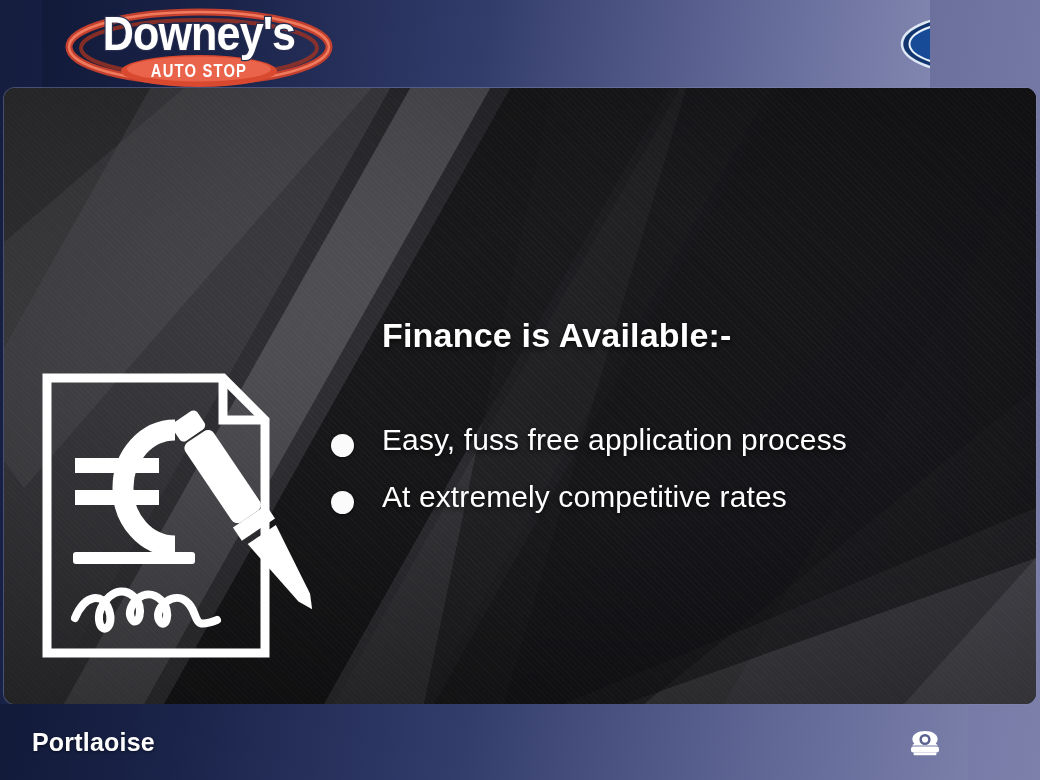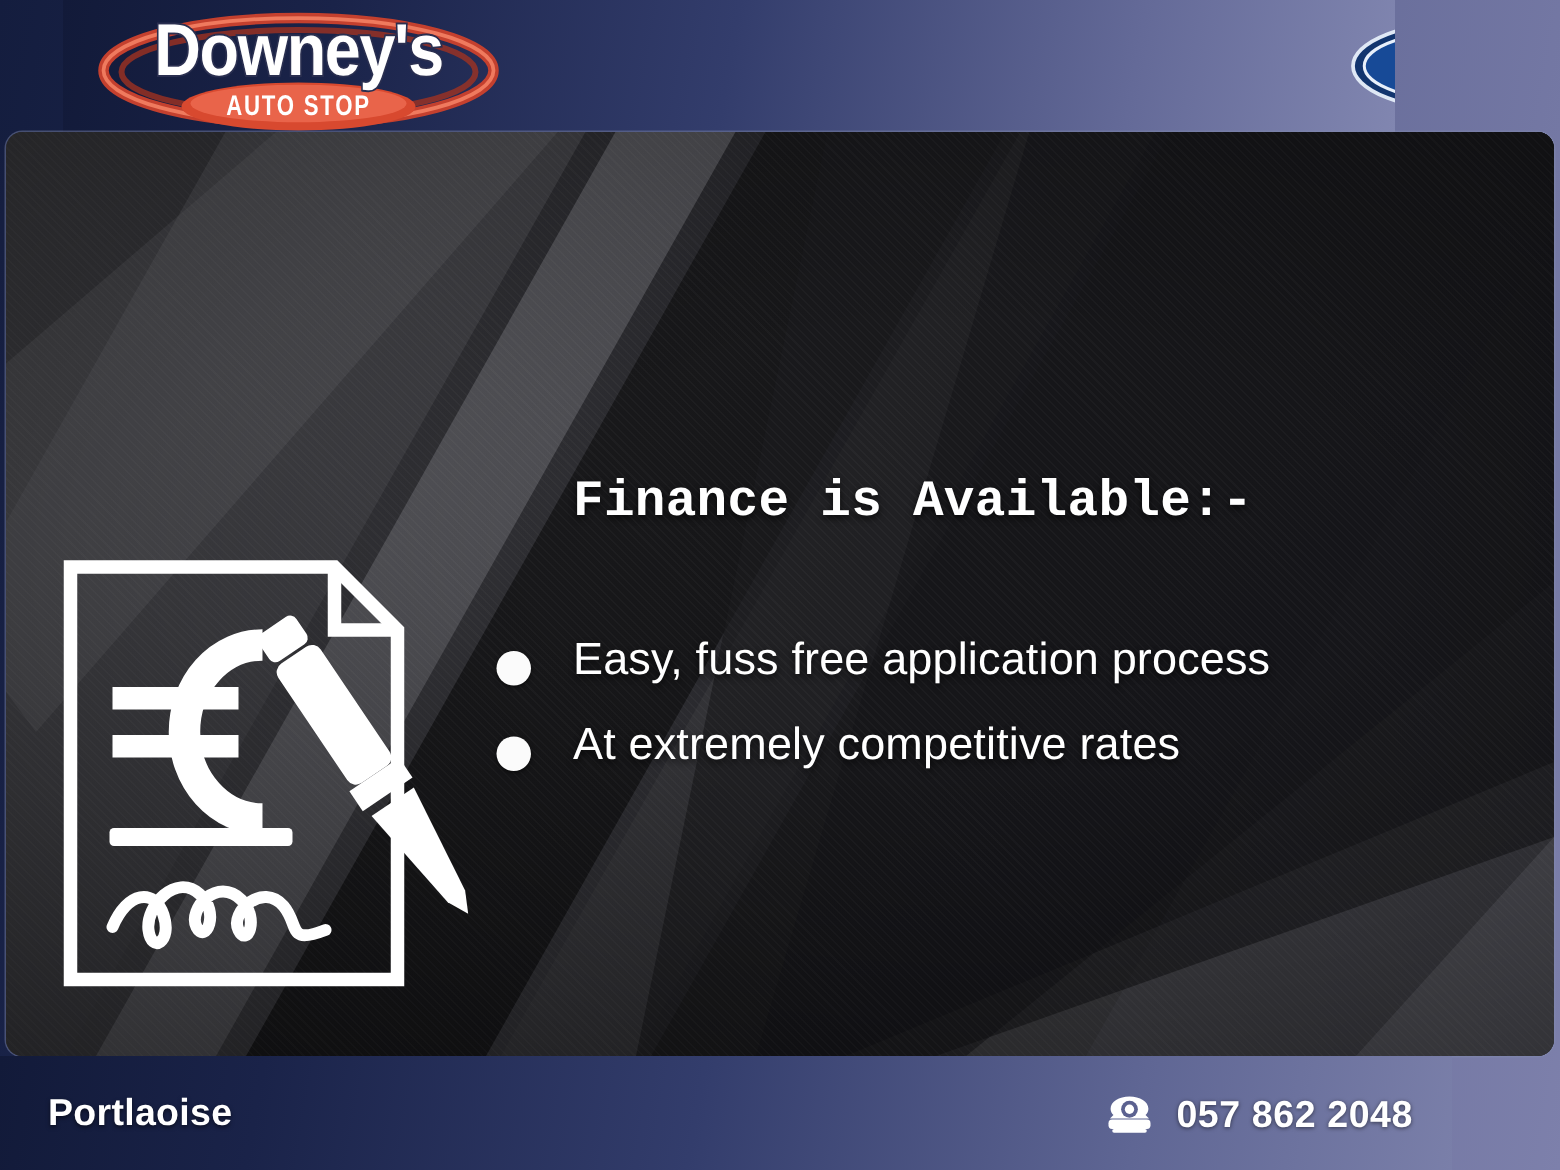--- a/index.html
+++ b/index.html
@@ -55,21 +55,20 @@
   
   #doc-icon { position:absolute; left:33px; top:280px; width:290px; height:295px; }
 
   
   #headline {
     position:absolute; left:378px; top:228px;
     color:#ffffff; font-size:34px; font-weight:bold;
     letter-spacing:.2px;
     text-shadow:0 2px 5px rgba(0,0,0,.75);
     white-space:nowrap;
-    font-family:Liberation Mono, monospace;
   }
   #bullets { position:absolute; left:327px; top:312px; }
   .bullet-row {
     display:flex; align-items:flex-end; height:57px;
   }
   .dot {
     width:23px; height:23px; border-radius:50%;
     background:#fbfbfb; flex:0 0 auto;
     box-shadow:0 1px 3px rgba(0,0,0,.6);
   }
@@ -230,17 +229,16 @@
     <div id="contact">
       <span id="phone-icon">
         <svg width="34" height="30" viewBox="0 0 34 30">
           <path d="M17 3c-7 0-12.6 3.3-12.6 8.2 0 1.6.7 3 1.9 4.2L4 17.6h26l-2.3-2.2c1.2-1.2 1.9-2.6 1.9-4.2C29.6 6.3 24 3 17 3z" fill="#ffffff"></path>
           <circle cx="17" cy="11.5" r="5.6" fill="#5b6190"></circle>
           <circle cx="17" cy="11.5" r="3.1" fill="#ffffff"></circle>
           <rect x="3" y="18.4" width="28" height="6.2" rx="2.4" fill="#ffffff"></rect>
           <rect x="5.5" y="24.6" width="23" height="2.6" rx="1.2" fill="#ffffff"></rect>
         </svg>
       </span>
-      <span id="phone-number">057 862 2048</span>
     </div>
   </div>
 
 </div>
 
 </body></html>

